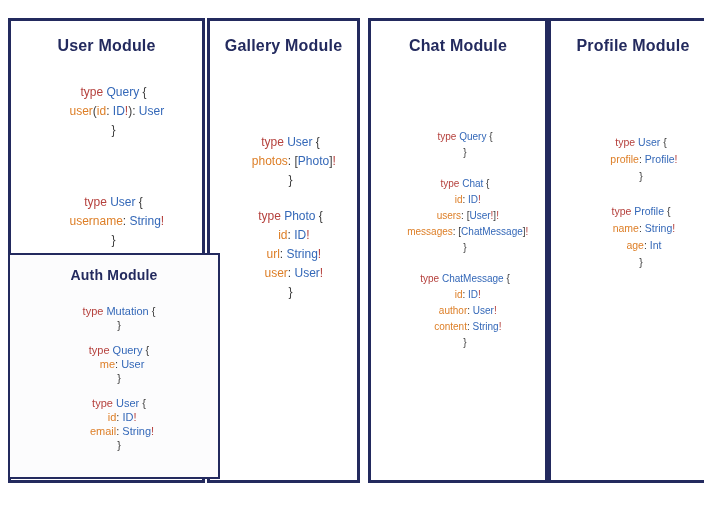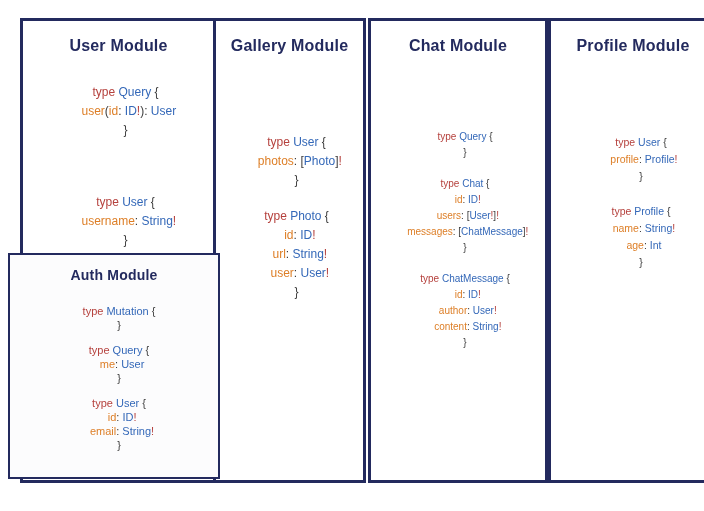--- a/index.html
+++ b/index.html
@@ -12,22 +12,22 @@
   }
   .stage { position: absolute; inset: 0; background: #ffffff; }
 
   .panel {
     position: absolute;
     top: 18px;
     height: 465px;
     background: #ffffff;
     border: 3px solid var(--border, #232a5e);
   }
-  .panel-user    { left: 20px;   width: 197px; }
-  .panel-gallery { left: 213px; width: 153px; }
+  .panel-user    { left: 8px;   width: 197px; }
+  .panel-gallery { left: 207px; width: 153px; }
   .panel-chat    { left: 368px; width: 180px; }
   .panel-profile { left: 548px; width: 170px; }
 
   .panel-title {
     margin-top: 16px;
     text-align: center;
     font-size: 16px;
     font-weight: bold;
     letter-spacing: 0.2px;
     color: var(--title, #232a5e);

